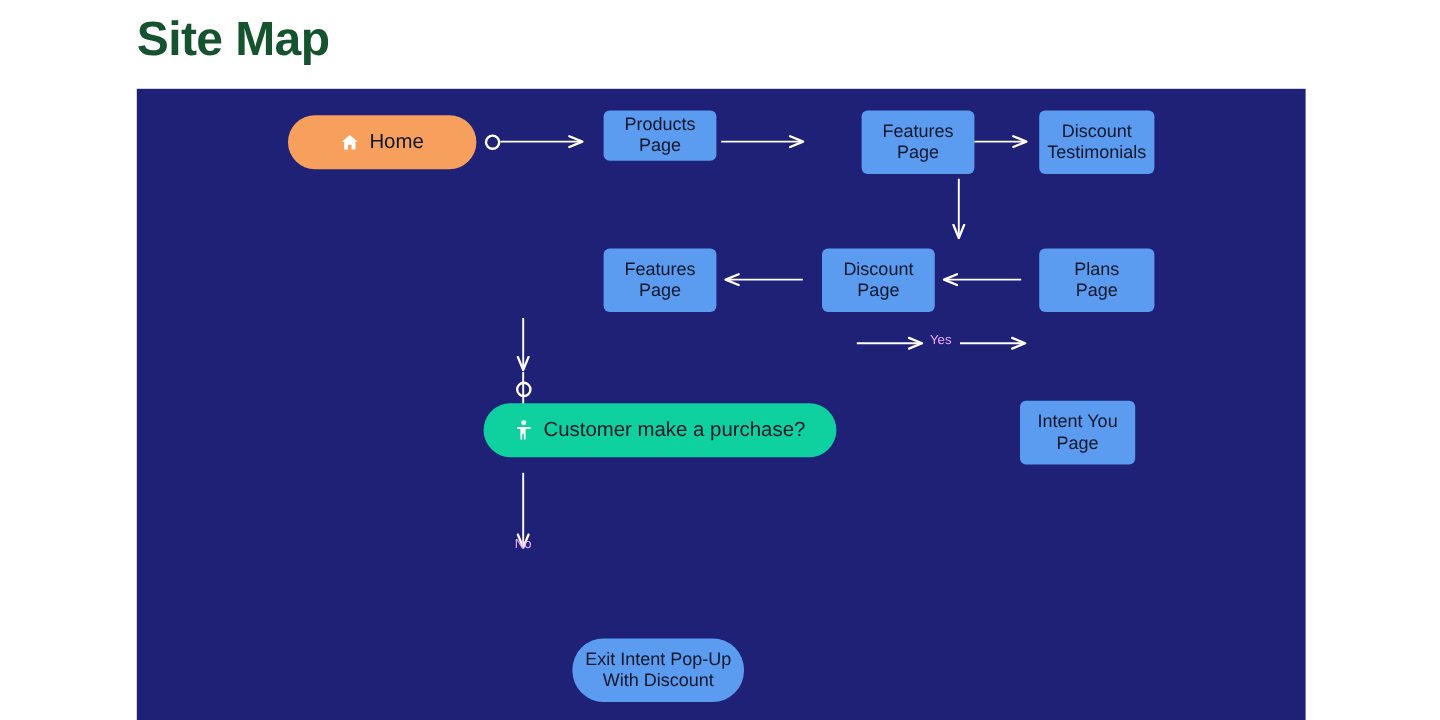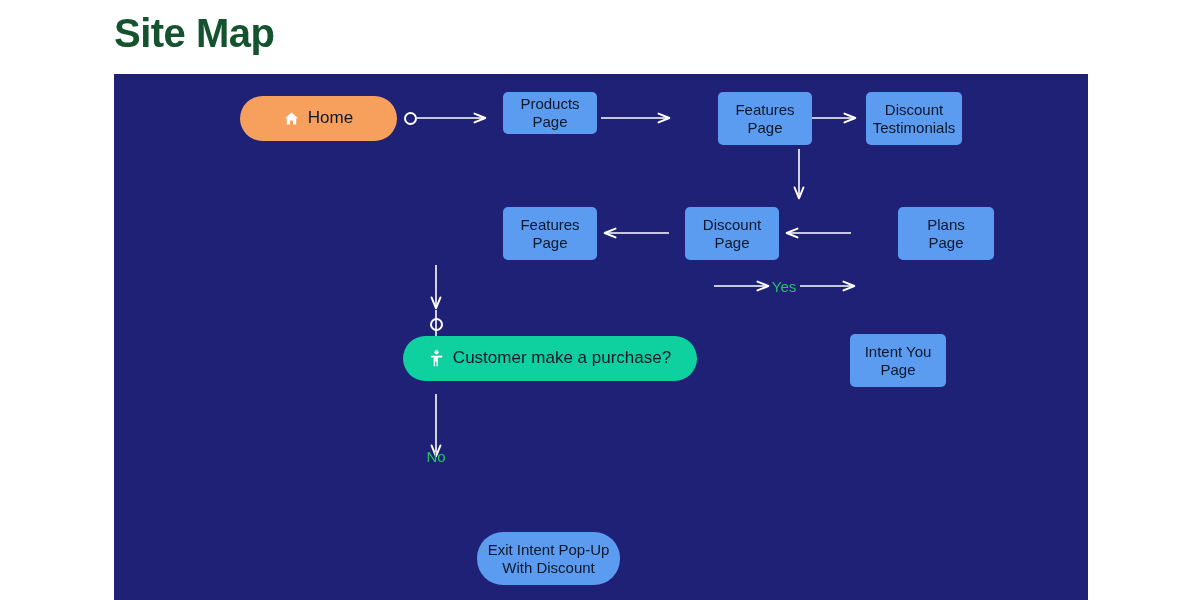--- a/index.html
+++ b/index.html
@@ -55,22 +55,22 @@
   }
   .pill-home { background: #f7a05e; }
   .pill-decision { background: #0fd1a0; }
   .ico {
     display: inline-block;
     flex: 0 0 auto;
     line-height: 0;
   }
   .edge-label {
     position: absolute;
-    color: #22c55e;
-    font-size: 15px;
+    color: #f0abfc;
+    font-size: 11px;
     text-align: center;
   }
   .conn {
     position: absolute;
     left: 0;
     top: 0;
     width: 974px;
     height: 526px;
     pointer-events: none;
   }
@@ -138,21 +138,21 @@
     </span>
   </div>
 
   <div class="node page-box" style="left:752px; top:18px; width:96px; height:53px;">
     <span>
       <span>Discount</span><br>
       <span>Testimonials</span>
     </span>
   </div>
 
-  <div class="node page-box" style="left:752px; top:133px; width:96px; height:53px;margin-left:32px;">
+  <div class="node page-box" style="left:752px; top:133px; width:96px; height:53px;">
     <span>
       <span>Plans</span><br>
       <span>Page</span>
     </span>
   </div>
 
   <div class="node page-box" style="left:571px; top:133px; width:94px; height:53px;">
     <span>
       <span>Discount</span><br>
       <span>Page</span>

